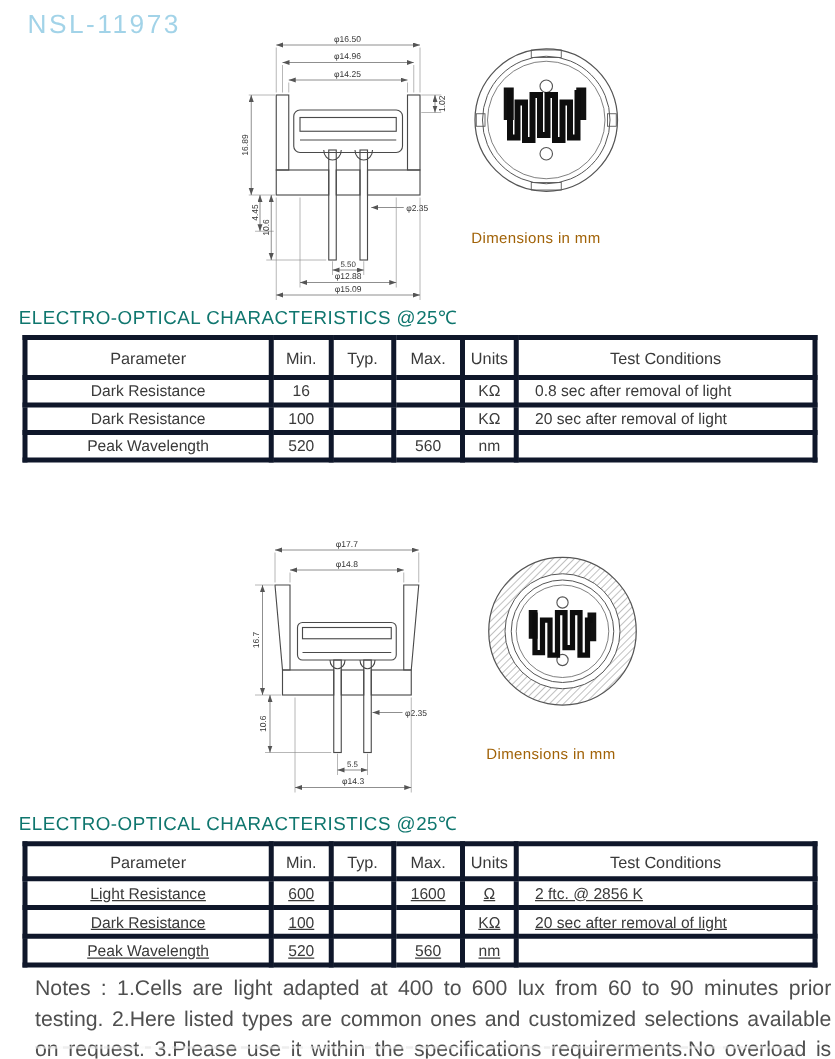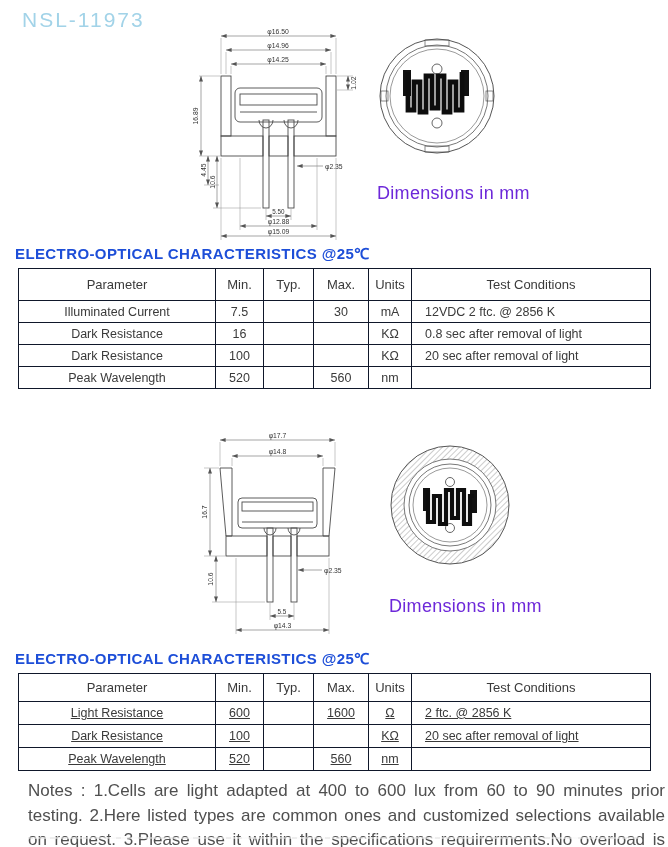--- a/index.html
+++ b/index.html
@@ -5,34 +5,34 @@
   * { margin:0; padding:0; box-sizing:border-box; }
   html,body { background:#ffffff; }
   body { font-family:"Liberation Sans", sans-serif; color:#3d3d3d; }
   .page { position:relative; width:668px; height:847px; background:#ffffff; overflow:hidden; }
 
   .model-title { position:absolute; font-size:21px; font-weight:500; letter-spacing:2px;
                  color:#a2d3e8; }
   .model-title.t1 { left:22px; top:8px; }
   .model-title.t2 { left:22px; top:415px; }
 
-  .dims-note { position:absolute; font-size:18px; color:#6d28d9; letter-spacing:.3px; }
+  .dims-note { position:absolute; font-size:12px; color:#a16207; letter-spacing:.3px; }
   .dims-note.n1 { left:377px; top:183px; }
   .dims-note.n2 { left:389px; top:596px; }
 
-  .section-heading { position:absolute; left:15px; font-size:15px; font-weight:bold;
-                     color:#1d4ed8; letter-spacing:.4px; }
+  .section-heading { position:absolute; left:15px; font-size:15px; font-weight:normal;
+                     color:#0f766e; letter-spacing:.4px; }
   .section-heading.h1 { top:243px; }
   .section-heading.h2 { top:648px; }
 
   .eo-table { position:absolute; left:18px; width:632px; border-collapse:collapse;
               font-size:12.5px; color:#3a3a3a; table-layout:fixed; }
   .eo-table.tb1 { top:268px; }
   .eo-table.tb2 { top:673px; }
-  .eo-table th, .eo-table td { border:1px solid #0f172a; font-weight:normal;
+  .eo-table th, .eo-table td { border:4px solid #0f172a; font-weight:normal;
               text-align:center; vertical-align:middle; padding:0 2px; overflow:hidden;
               white-space:nowrap; }
   .eo-table { border:1.5px solid #444; }
   .eo-table thead tr { height:32px; }
   .eo-table thead th { font-size:13px; }
   .eo-table.tb1 tbody tr { height:22px; }
   .eo-table.tb2 thead tr { height:28px; }
   .eo-table.tb2 tbody tr { height:23px;text-decoration:underline; }
   .eo-table td.cond { text-align:left; padding-left:13px; }
 
@@ -178,28 +178,20 @@
         <th>Parameter</th>
         <th>Min.</th>
         <th>Typ.</th>
         <th>Max.</th>
         <th>Units</th>
         <th>Test Conditions</th>
       </tr>
     </thead>
     <tbody>
       <tr>
-        <td>Illuminated Current</td>
-        <td>7.5</td>
-        <td></td>
-        <td>30</td>
-        <td>mA</td>
-        <td class="cond">12VDC  2 ftc. @ 2856 K</td>
-      </tr>
-      <tr>
         <td>Dark Resistance</td>
         <td>16</td>
         <td></td>
         <td></td>
         <td>KΩ</td>
         <td class="cond">0.8 sec after removal of light</td>
       </tr>
       <tr>
         <td>Dark Resistance</td>
         <td>100</td>

